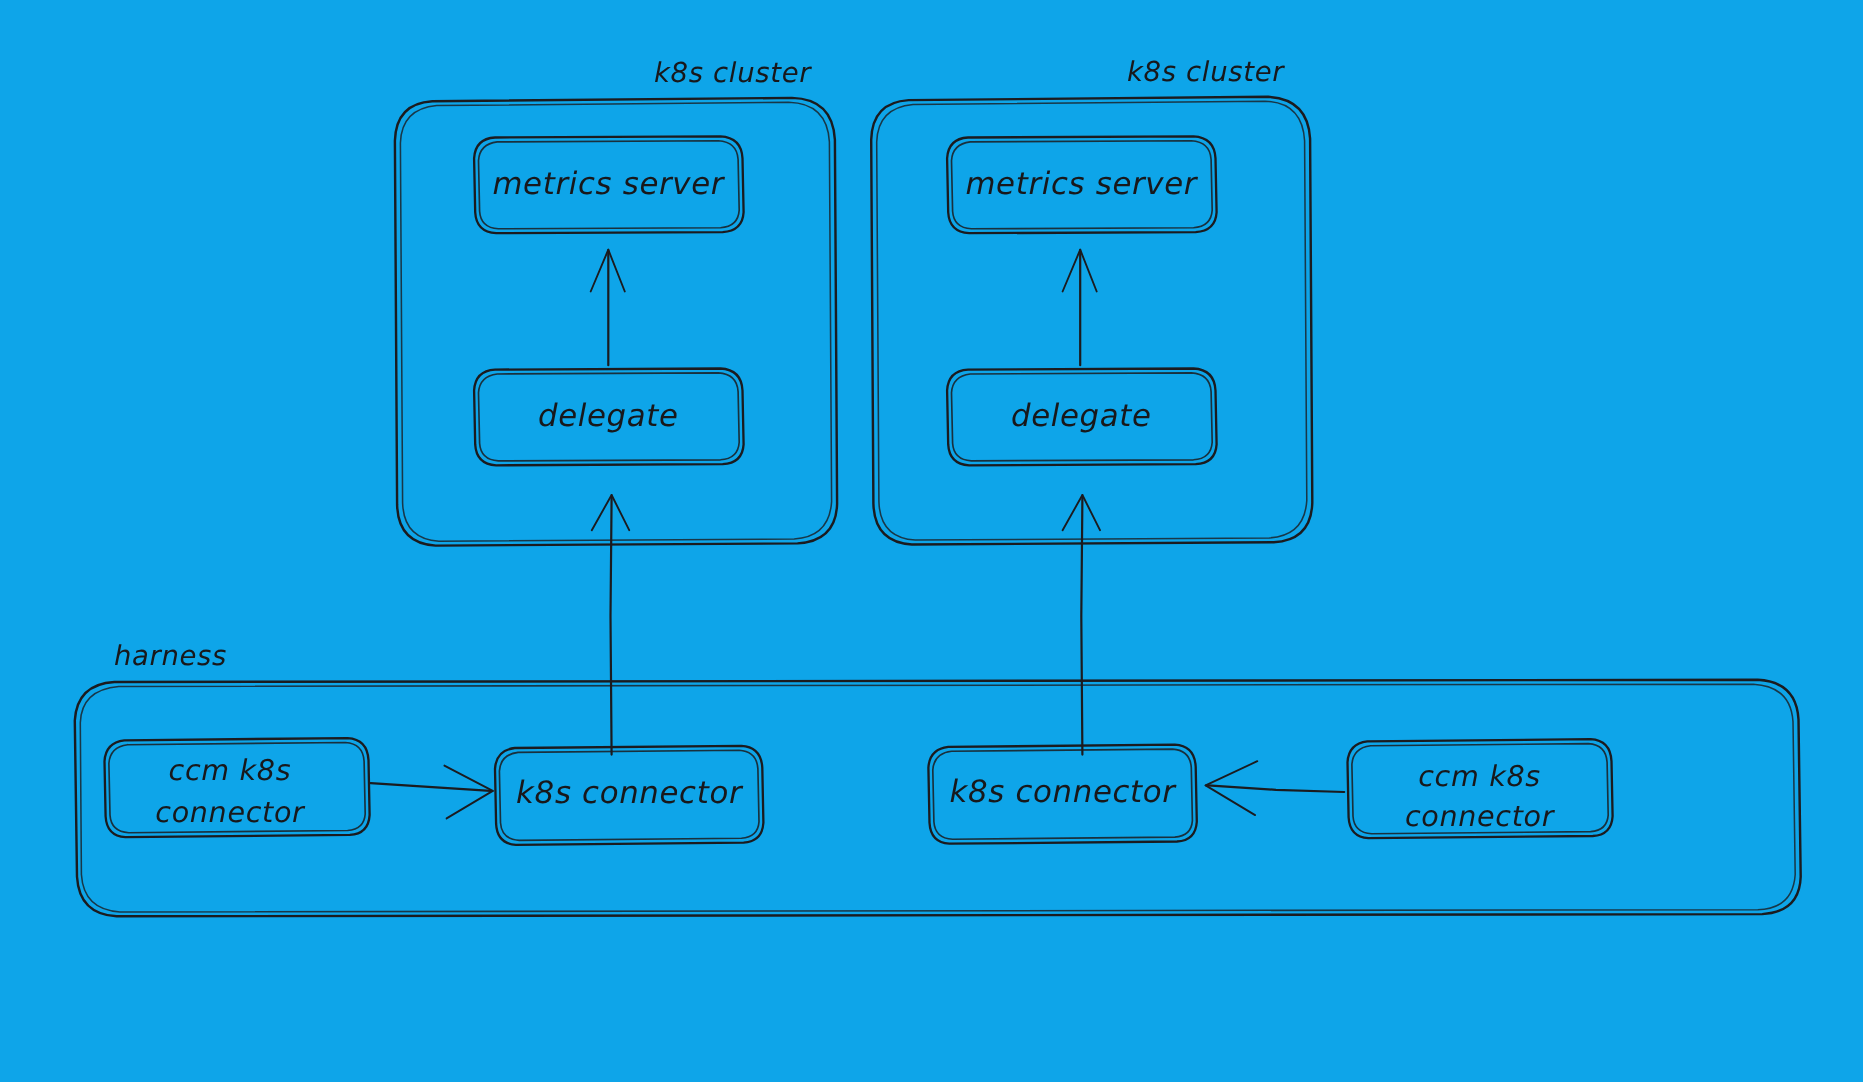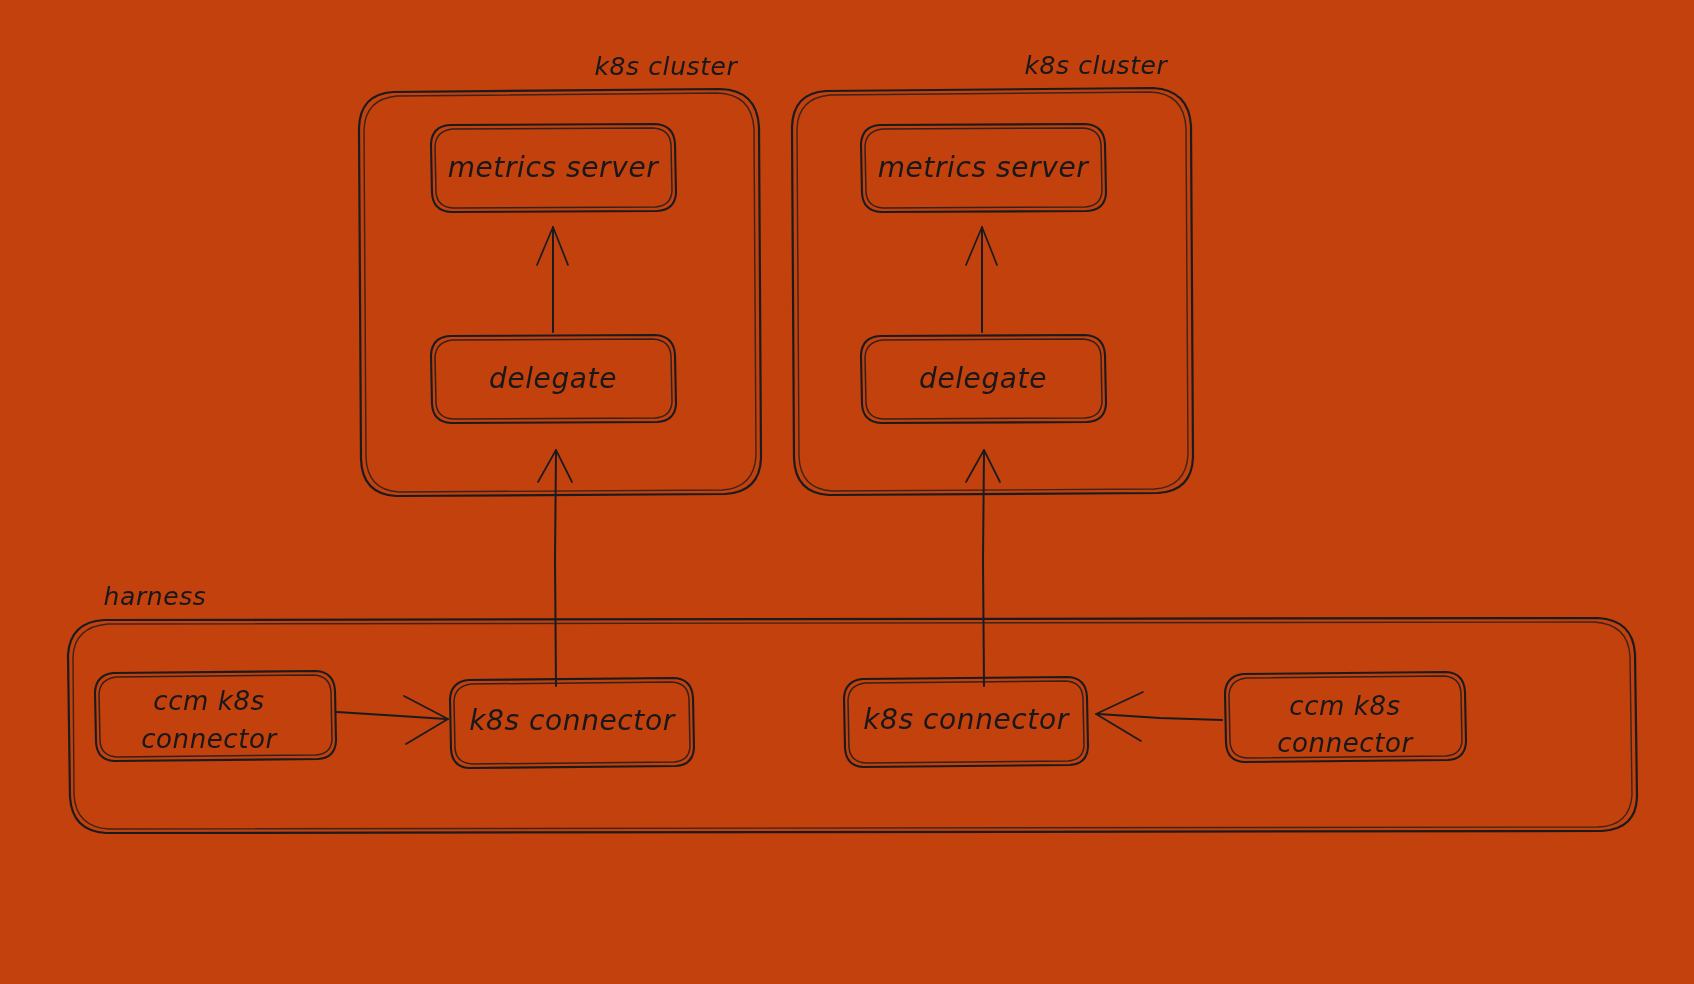--- a/index.html
+++ b/index.html
@@ -8,21 +8,21 @@
     padding: 0;
     background: #ffffff;
   }
   body {
     font-family: "DejaVu Sans", sans-serif;
   }
   #stage {
     position: relative;
     width: 1694px;
     height: 984px;
-    background: #c2410c;
+    background: #0ea5e9;
     overflow: hidden;
   }
   #stage svg {
     position: absolute;
     top: 0;
     left: 0;
     width: 1694px;
     height: 984px;
   }
   .sk-stroke {

